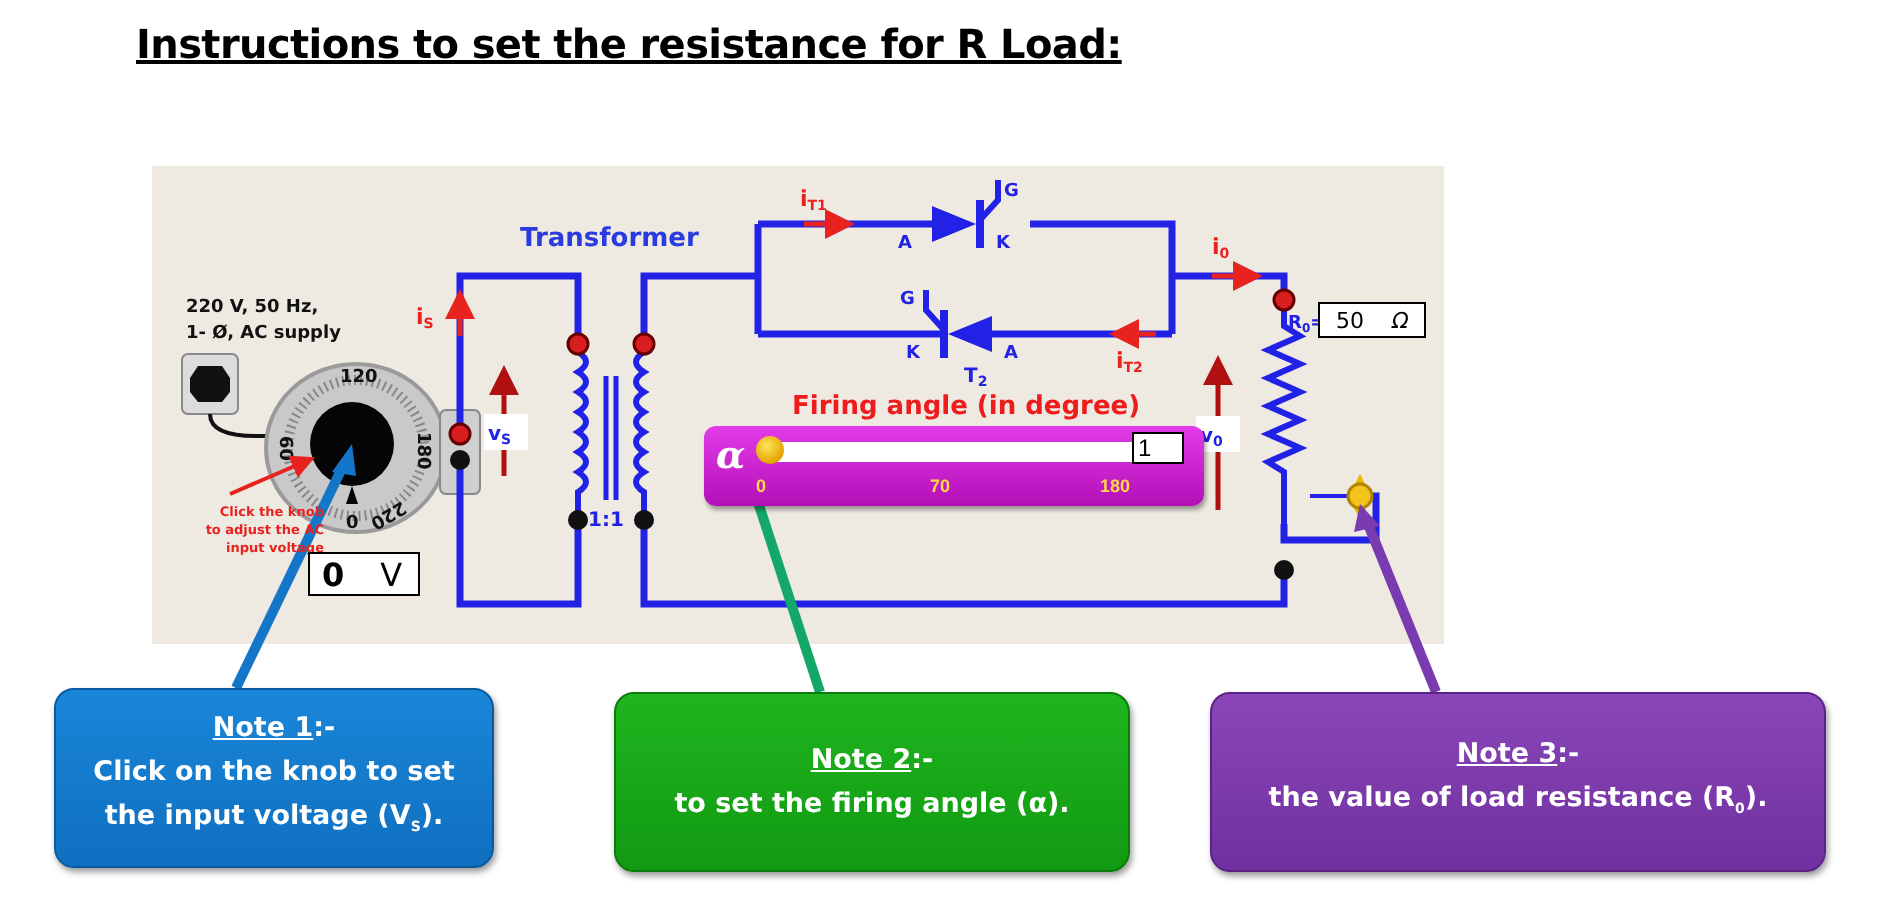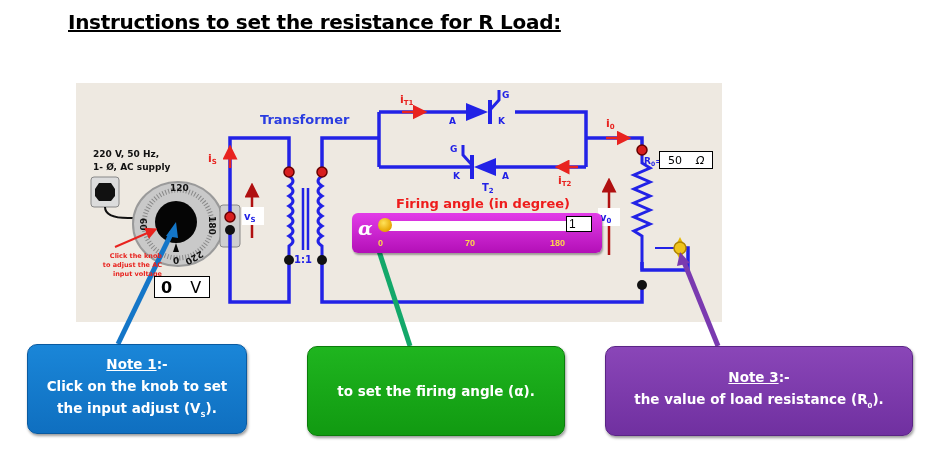--- a/index.html
+++ b/index.html
@@ -189,23 +189,24 @@
 </div>
 
 <div class="rbox">
   <span class="r-num">50</span>
   <span class="r-unit">Ω</span>
 </div>
 
 <div class="note note1">
   <div><span class="note-head">Note 1</span><span>:-</span></div>
   <div>Click on the knob to set</div>
-  <div><span>the input adjust (V</span><sub class="sub">S</sub><span>).</span></div>
+  <div><span>the input voltage (V</span><sub class="sub">S</sub><span>).</span></div>
 </div>
 
 <div class="note note2">
+  <div><span class="note-head">Note 2</span><span>:-</span></div>
   <div>to set the firing angle (α).</div>
 </div>
 
 <div class="note note3">
   <div><span class="note-head">Note 3</span><span>:-</span></div>
   <div><span>the value of load resistance (R</span><sub class="sub">0</sub><span>).</span></div>
 </div>
 
 </body></html>

